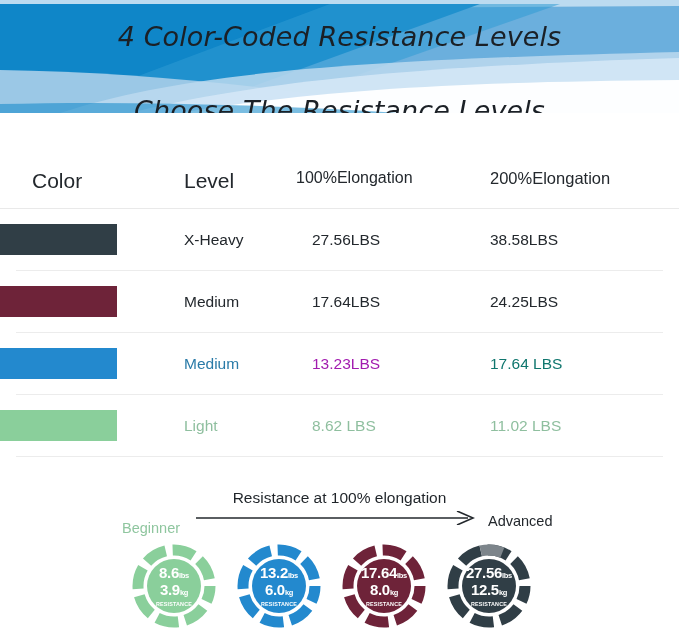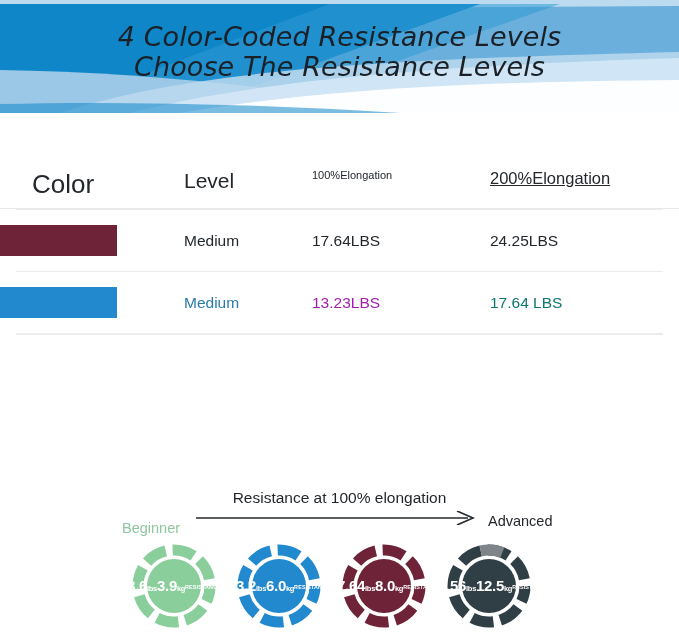--- a/index.html
+++ b/index.html
@@ -31,42 +31,42 @@
     width: 679px;
     text-align: center;
     font-style: italic;
     font-size: 27px;
     line-height: 30px;
     color: #1b2026;
     letter-spacing: 0.1px;
     font-weight: 400;
     font-family: "DejaVu Sans", sans-serif;
   }
-  .banner-title .line2 { display: block; }
+  .banner-title .line2 { display: block; margin-top: 44px; }
 
   
   .table {
     position: absolute;
     left: 0; top: 113px;
     width: 679px;
   }
   .thead {
     height: 95px;
     position: relative;
   }
   .th {
     position: absolute;
     top: 56px;
     color: #23282d;
     white-space: nowrap;
   }
-  .th-color  { left: 32px;  font-size: 26px; }
+  .th-color  { left: 32px;  font-size: 21px; }
   .th-level  { left: 184px; font-size: 21px; }
-  .th-e100   { left: 312px; font-size: 11px; }
-  .th-e200   { left: 490px; font-size: 16.5px; text-decoration: underline; }
+  .th-e100   { left: 296px; font-size: 16px; }
+  .th-e200   { left: 490px; font-size: 16.5px; }
 
   .rule {
     height: 1px;
     background: #e9e9e9;
     width: 679px;
   }
   .rule-inset {
     height: 1px;
     background: #ececec;
     width: 647px;
@@ -140,21 +140,21 @@
     width: 84px;
     height: 84px;
   }
   .dial-svg { position: absolute; left: 0; top: 0; }
   .dial-text {
     position: absolute;
     left: 0; top: 0;
     width: 84px;
     height: 84px;
     display: flex;
-    flex-direction: row;
+    flex-direction: column;
     align-items: center;
     justify-content: center;
     color: #ffffff;
     line-height: 1;
   }
   .dial-main {
     font-size: 15px;
     font-weight: bold;
     letter-spacing: -0.3px;
     margin-bottom: 2px;
@@ -196,38 +196,50 @@
 
   <div class="thead">
     <div class="th th-color">Color</div>
     <div class="th th-level">Level</div>
     <div class="th th-e100">100%Elongation</div>
     <div class="th th-e200">200%Elongation</div>
   </div>
 
   <div class="rule"></div>
 
+  <div class="row">
+    <div class="swatch" style="background: rgb(48, 62, 70);"></div>
+    <div class="cell c-level" style="color: rgb(35, 40, 45);">X-Heavy</div>
+    <div class="cell c-e100" style="color: rgb(35, 40, 45);">27.56LBS</div>
+    <div class="cell c-e200" style="color: rgb(35, 40, 45);">38.58LBS</div>
+  </div>
   <div class="rule-inset"></div>
 
   <div class="row">
     <div class="swatch" style="background: rgb(110, 35, 57);"></div>
     <div class="cell c-level" style="color: rgb(35, 40, 45);">Medium</div>
     <div class="cell c-e100" style="color: rgb(35, 40, 45);">17.64LBS</div>
     <div class="cell c-e200" style="color: rgb(35, 40, 45);">24.25LBS</div>
   </div>
   <div class="rule-inset"></div>
 
   <div class="row">
     <div class="swatch" style="background: rgb(35, 137, 206);"></div>
     <div class="cell c-level" style="color: rgb(42, 123, 168);">Medium</div>
     <div class="cell c-e100" style="color: #a21caf;">13.23LBS</div>
     <div class="cell c-e200" style="color: #0f766e;">17.64 LBS</div>
   </div>
   <div class="rule-inset"></div>
 
+  <div class="row">
+    <div class="swatch" style="background: rgb(138, 207, 155);"></div>
+    <div class="cell c-level" style="color: rgb(143, 191, 159);">Light</div>
+    <div class="cell c-e100" style="color: rgb(143, 191, 159);">8.62 LBS</div>
+    <div class="cell c-e200" style="color: rgb(143, 191, 159);">11.02 LBS</div>
+  </div>
   <div class="rule-inset"></div>
 
 </div>
 
 <div class="scale">
   <div class="scale-caption">Resistance at 100% elongation</div>
   <div class="scale-begin" style="color: rgb(143, 198, 159);">Beginner</div>
   <svg class="scale-arrow" width="286" height="14" viewBox="0 0 286 14">
     <line x1="0" y1="7" x2="272" y2="7" stroke="#23282d" stroke-width="1.4"></line>
     <polyline points="261,0 277,7 261,14" fill="none" stroke="#23282d" stroke-width="1.6"></polyline>

